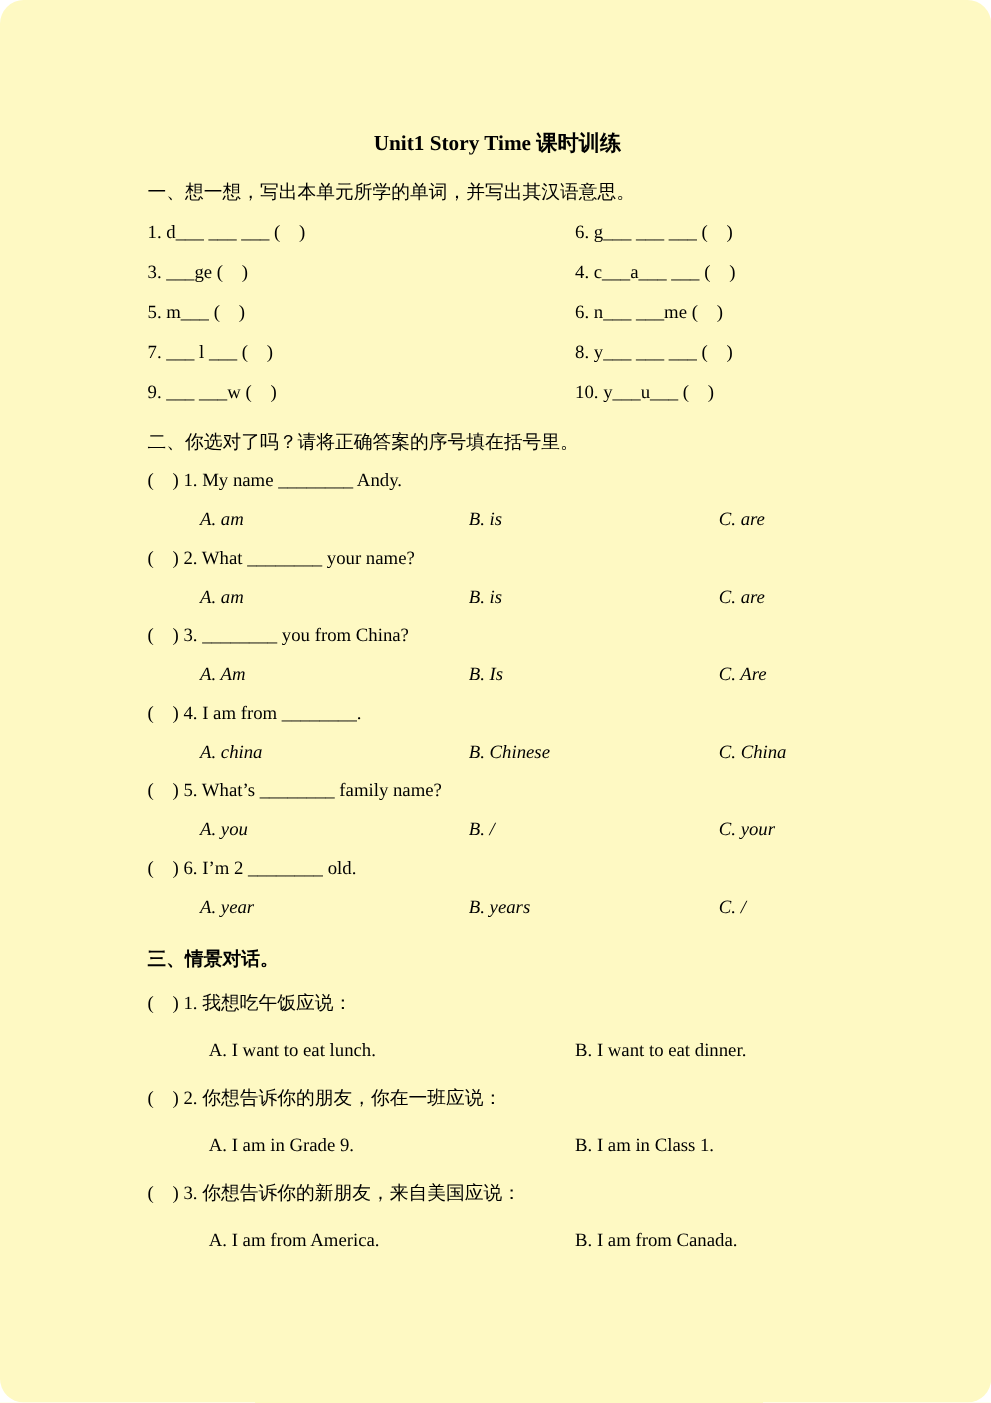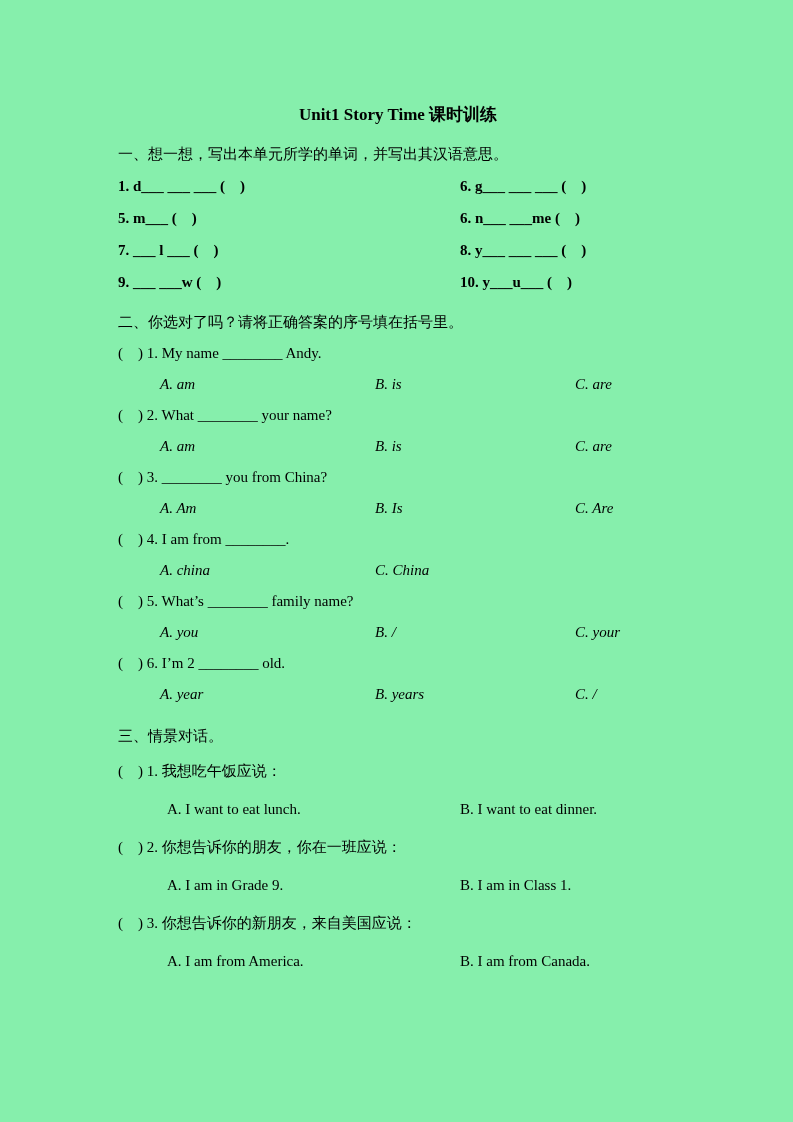--- a/index.html
+++ b/index.html
@@ -1,67 +1,72 @@
 <!DOCTYPE html>
 <html><head>
 <meta charset="utf-8">
 <style>
   * { margin: 0; padding: 0; box-sizing: border-box; }
   html, body { background: #ffffff; }
   .page {
     width: 793px;
     height: 1122px;
-    background: #86efac;
+    background: #fef9c3;
     color: #000000;
     font-family: "Liberation Serif", "DejaVu Serif", serif;
     font-size: 15px;
     padding: 100px 115px 0 118px;
     overflow: hidden;
     margin: 0 auto;
     position: relative;
+    border-radius: 19px;
   }
   .title {
     text-align: center;
     font-weight: bold;
     font-size: 17px;
     line-height: 30px;
     white-space: pre-wrap;
   }
   .heading {
     line-height: 32px;
     margin-top: 8px;
     white-space: pre-wrap;
   }
-  .word-rows { margin-top: 0; font-weight: bold; }
+  .word-rows { margin-top: 0; }
   .row2 { display: flex; line-height: 32px; }
   .col-l { width: 342px; white-space: pre-wrap; }
   .col-r { flex: 1; white-space: pre-wrap; }
   .stem { line-height: 31px; white-space: pre-wrap; }
   .opts3 { display: flex; line-height: 31px; font-style: italic; }
   .opt-a3 { margin-left: 42px; width: 215px; white-space: pre-wrap; }
   .opt-b3 { width: 200px; white-space: pre-wrap; }
   .opt-c3 { flex: 1; white-space: pre-wrap; }
-  .s3-heading { line-height: 32px; margin-top: 10px; white-space: pre-wrap; }
+  .s3-heading { line-height: 32px; margin-top: 10px; white-space: pre-wrap; font-weight: bold; }
   .s3 .stem { line-height: 38px; }
   .opts2 { display: flex; line-height: 38px; align-items: center; }
   .opt-a2 { margin-left: 49px; width: 293px; white-space: pre-wrap; }
   .opt-b2 { flex: 1; white-space: pre-wrap; }
 </style>
 </head>
 <body>
 
 <div class="page">
 
   <div class="title">Unit1 Story Time 课时训练</div>
 
   <div class="heading">一、想一想，写出本单元所学的单词，并写出其汉语意思。</div>
   <div class="word-rows">
     <div class="row2">
       <span class="col-l">1. d___ ___ ___ (　)</span>
       <span class="col-r">6. g___ ___ ___ (　)</span>
+    </div>
+    <div class="row2">
+      <span class="col-l">3. ___ge (　)</span>
+      <span class="col-r">4. c___a___ ___ (　)</span>
     </div>
     <div class="row2">
       <span class="col-l">5. m___ (　)</span>
       <span class="col-r">6. n___ ___me (　)</span>
     </div>
     <div class="row2">
       <span class="col-l">7. ___ l ___ (　)</span>
       <span class="col-r">8. y___ ___ ___ (　)</span>
     </div>
     <div class="row2">
@@ -90,20 +95,21 @@
     <div class="stem">(　) 3. ________ you from China?</div>
     <div class="opts3">
       <span class="opt-a3">A. Am</span>
       <span class="opt-b3">B. Is</span>
       <span class="opt-c3">C. Are</span>
     </div>
 
     <div class="stem">(　) 4. I am from ________.</div>
     <div class="opts3">
       <span class="opt-a3">A. china</span>
+      <span class="opt-b3">B. Chinese</span>
       <span class="opt-c3">C. China</span>
     </div>
 
     <div class="stem">(　) 5. What’s ________ family name?</div>
     <div class="opts3">
       <span class="opt-a3">A. you</span>
       <span class="opt-b3">B. /</span>
       <span class="opt-c3">C. your</span>
     </div>
 

